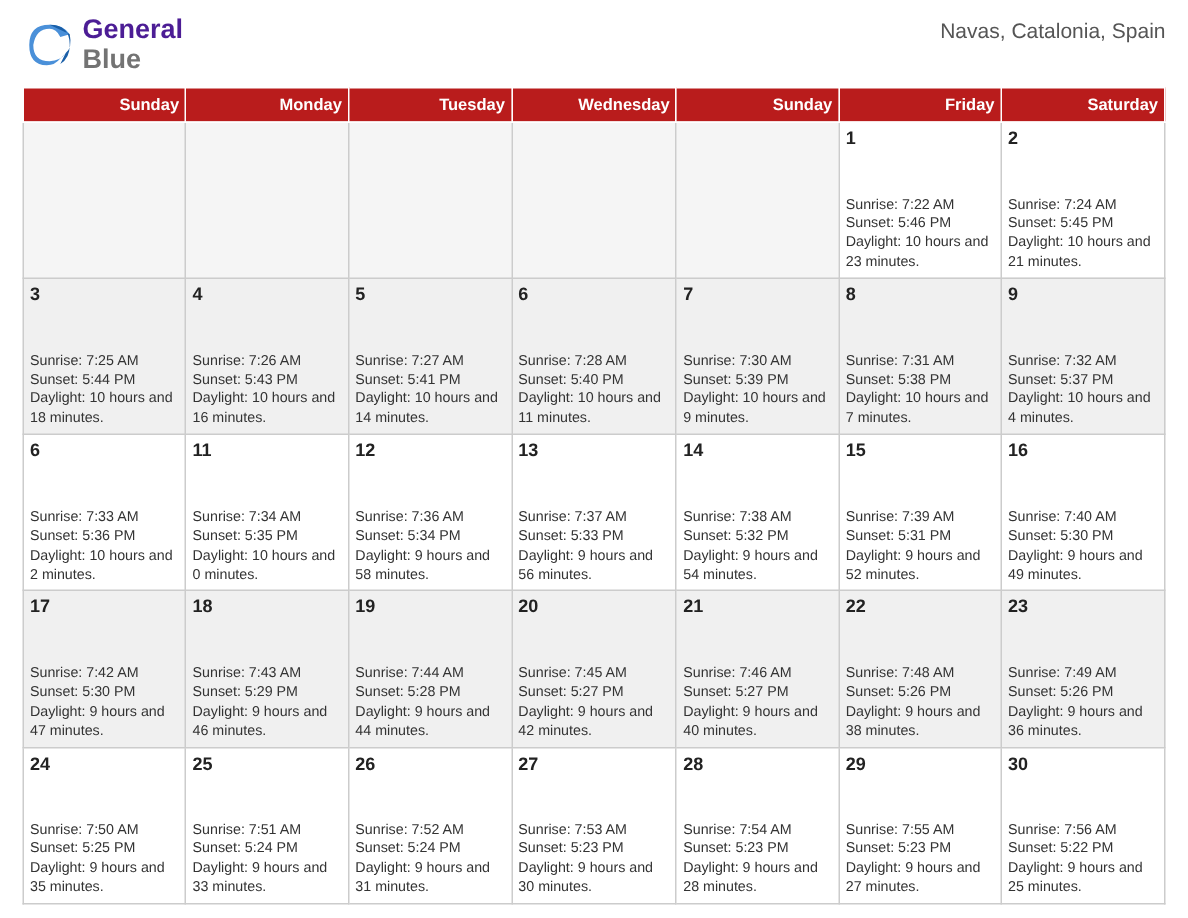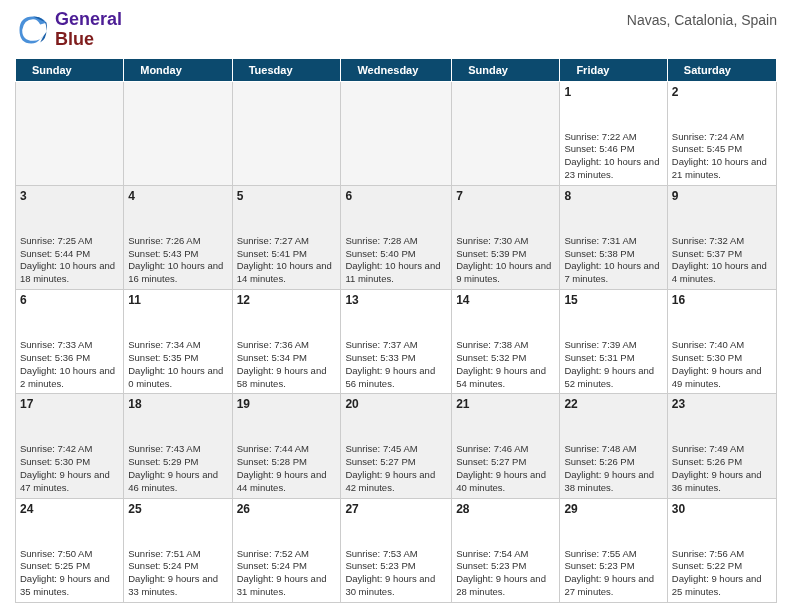--- a/index.html
+++ b/index.html
@@ -51,24 +51,24 @@
       font-size: 14px;
       color: #555;
       margin-top: 2px;
     }
     .calendar {
       width: 100%;
       border-collapse: collapse;
       font-size: 10px;
     }
     .calendar th {
-      background: #0c4a6e;
+      background: #b91c1c;
       color: #fff;
-      padding: 5px 16px;
-      text-align: left;
+      padding: 5px 4px;
+      text-align: right;
       font-size: 11px;
       font-weight: bold;
       border: 1px solid #fff;
     }
     .calendar td {
       border: 1px solid #ccc;
       vertical-align: top;
       padding: 3px 4px;
       width: 113px;
       height: 80px;
@@ -99,21 +99,21 @@
 <div class="container">
   <div class="header">
     <div class="logo">
       <svg class="logo-icon" viewBox="0 0 40 40">
         <path d="M5 20 Q5 5 20 5 Q30 5 35 12 L28 14 Q25 8 20 8 Q10 8 8 20 Z" fill="#4a90d9"></path>
         <path d="M8 20 Q8 32 20 32 Q28 32 32 26 L28 30 Q24 35 18 35 Q5 35 5 20 Z" fill="#4a90d9"></path>
         <path d="M20 5 Q35 5 35 20 Q35 30 28 34 L32 26 Q37 22 35 12 Z" fill="#1a5fa8"></path>
       </svg>
       <div>
         <div class="logo-text"><span>General</span></div>
-        <div class="logo-text" style="color:#7f1d1d;">Blue</div>
+        <div class="logo-text" style="color:#737373;">Blue</div>
       </div>
     </div>
     <div class="title-block">
       <div class="subtitle">Navas, Catalonia, Spain</div>
     </div>
   </div>
 
   <table class="calendar">
     <thead>
       <tr>

